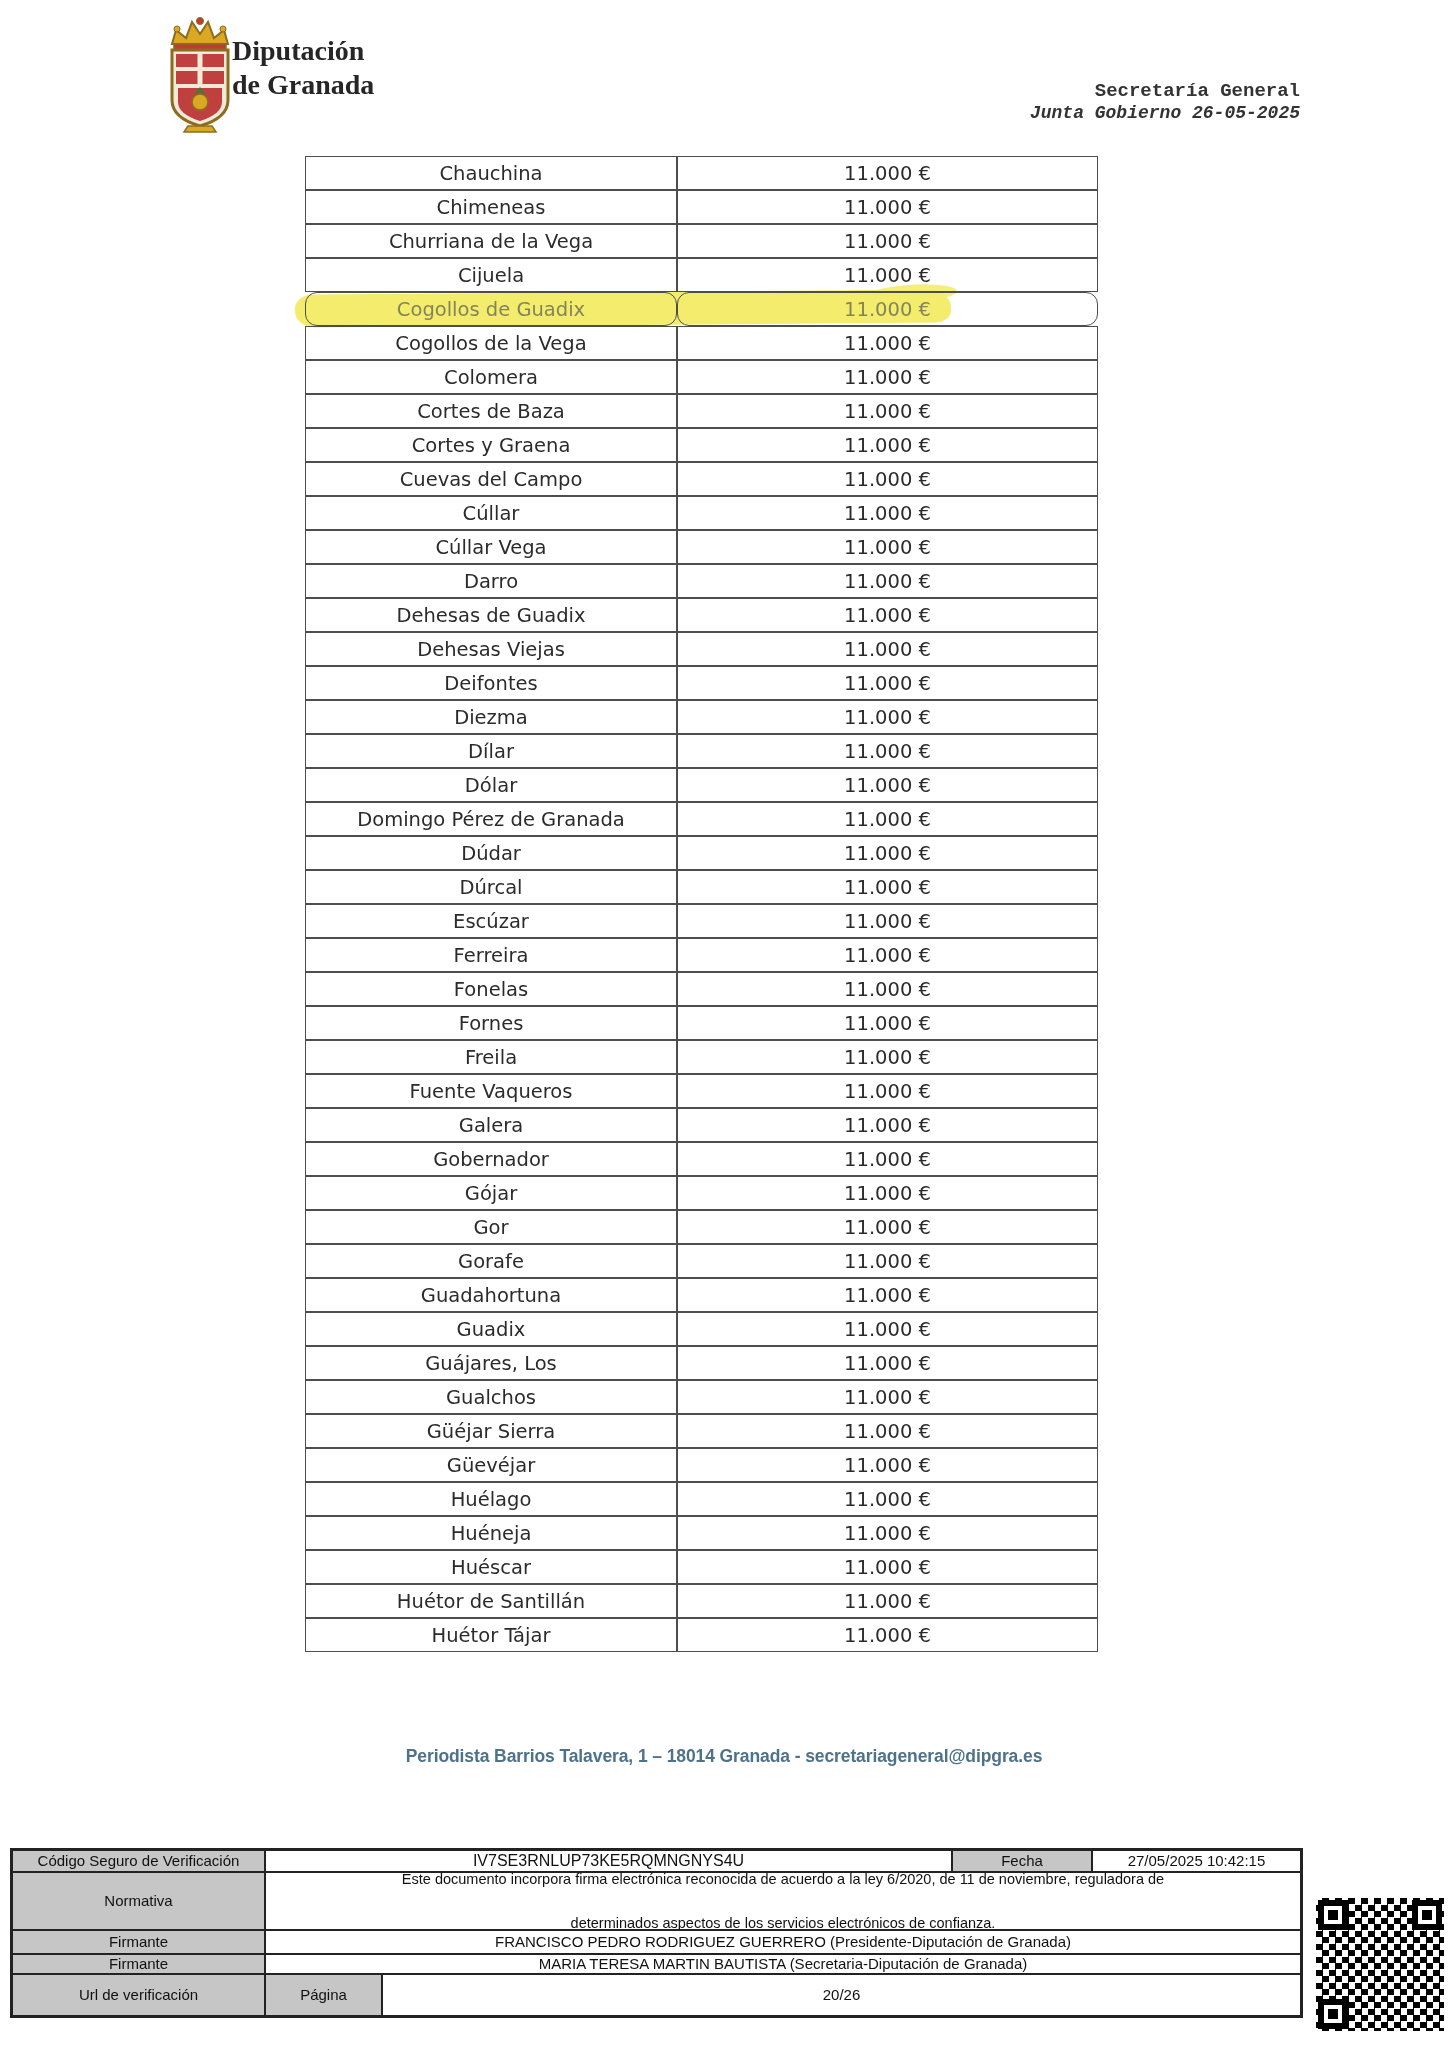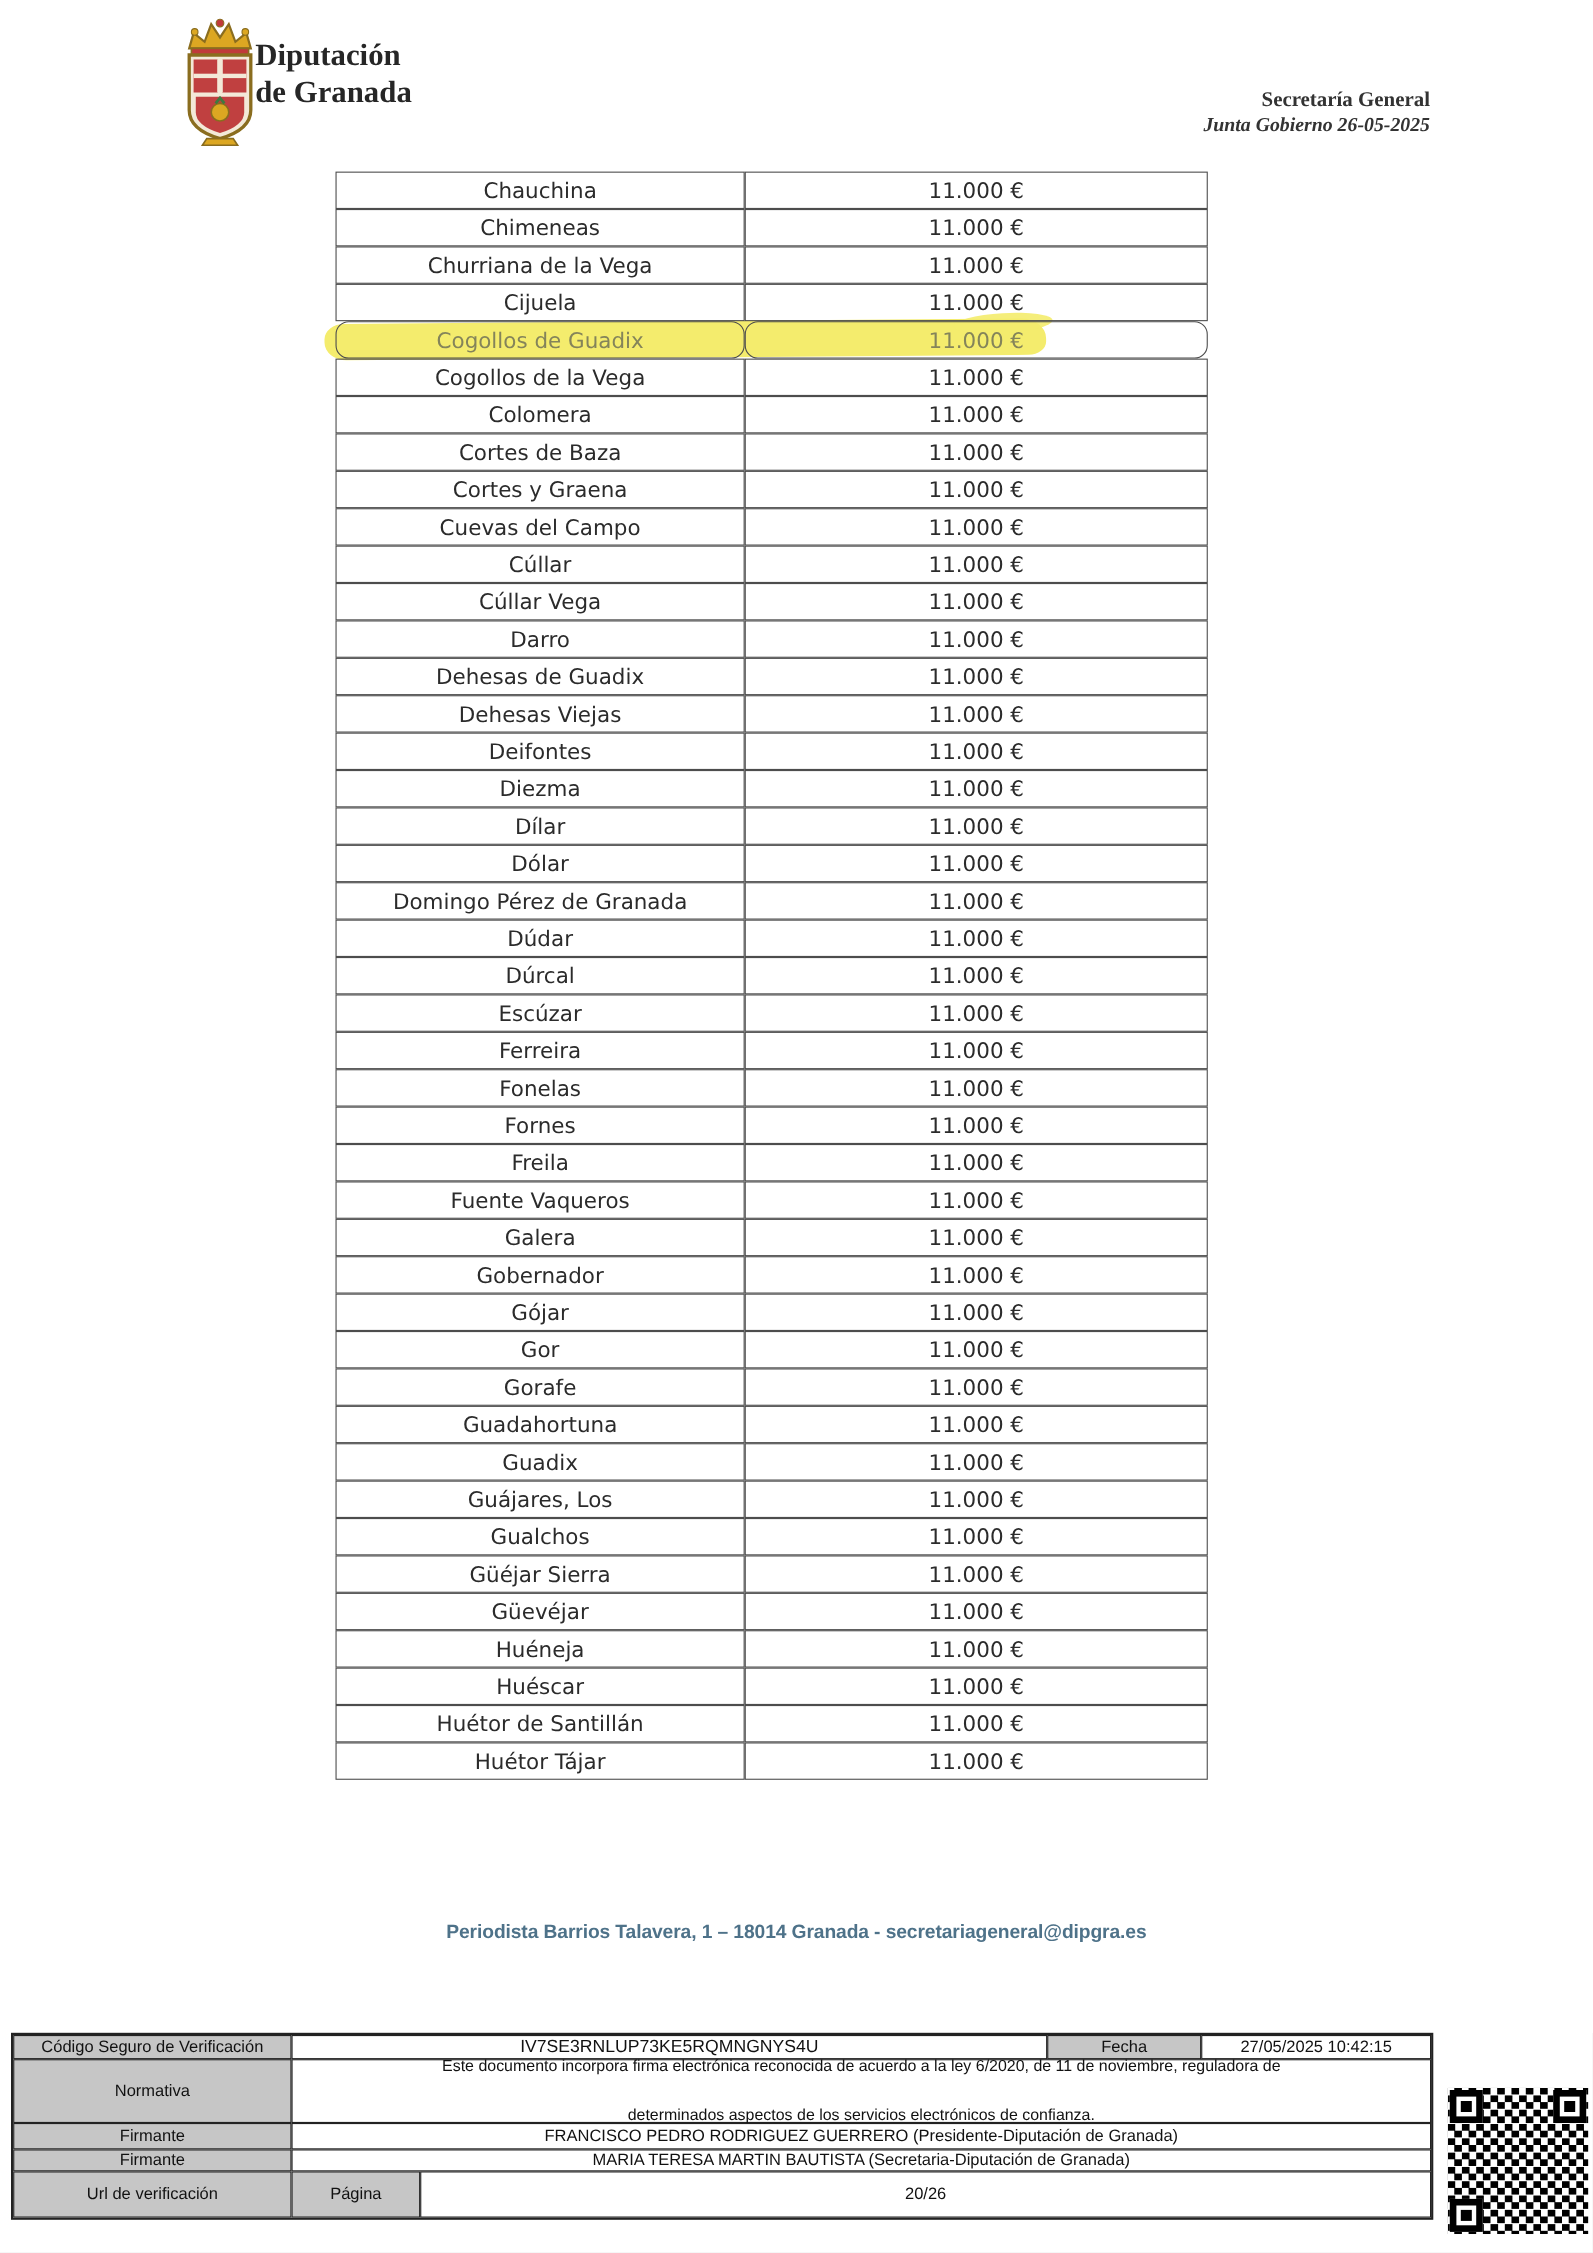--- a/index.html
+++ b/index.html
@@ -15,21 +15,21 @@
   
   .crest{position:absolute;left:158px;top:14px;width:84px;height:120px;}
   .org-name{
     position:absolute;left:232px;top:34px;
     font-family:"Liberation Serif", serif;
     font-weight:700;font-size:28px;line-height:34px;color:#262626;
   }
   .hdr-right{
     position:absolute;right:148px;top:80px;width:420px;
     text-align:right;
-    font-family:Liberation Serif, serif;
+    font-family:Liberation Mono, monospace;
     color:#333;
   }
   .hdr-right .dept{font-size:19px;font-weight:700;line-height:22px;}
   .hdr-right .meeting{font-size:18px;font-weight:700;font-style:italic;line-height:22px;}
 
   
   .table-wrap{position:absolute;left:305px;top:156px;width:793px;}
   .highlighter{
     position:absolute;left:-10px;top:136px;width:656px;height:33px;
     background:#f4ec6d;
@@ -291,20 +291,24 @@
           </tr>
           <tr>
             <td>Güéjar Sierra</td>
             <td>11.000 €</td>
           </tr>
           <tr>
             <td>Güevéjar</td>
             <td>11.000 €</td>
           </tr>
           <tr>
+            <td>Huélago</td>
+            <td>11.000 €</td>
+          </tr>
+          <tr>
             <td>Huéneja</td>
             <td>11.000 €</td>
           </tr>
           <tr>
             <td>Huéscar</td>
             <td>11.000 €</td>
           </tr>
           <tr>
             <td>Huétor de Santillán</td>
             <td>11.000 €</td>

